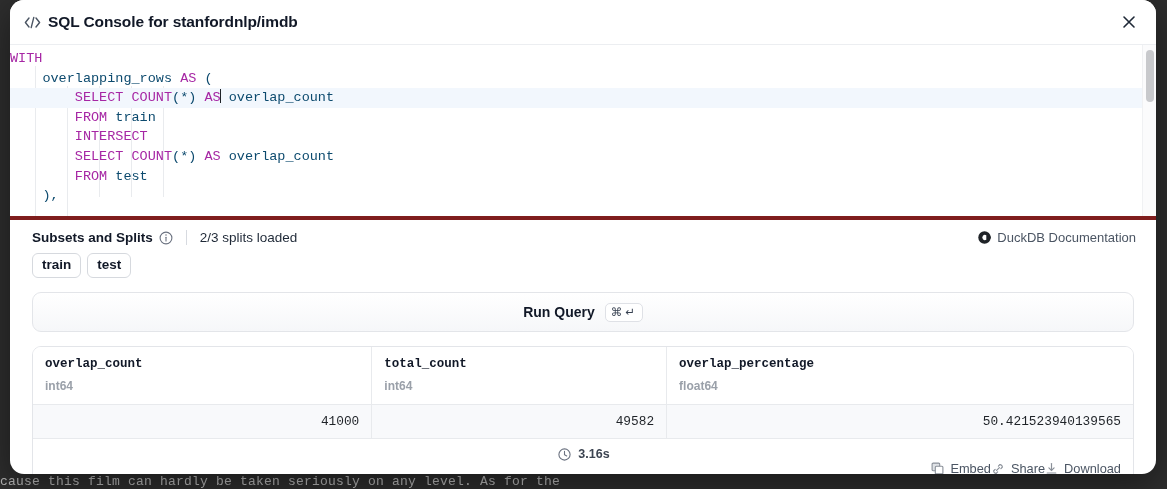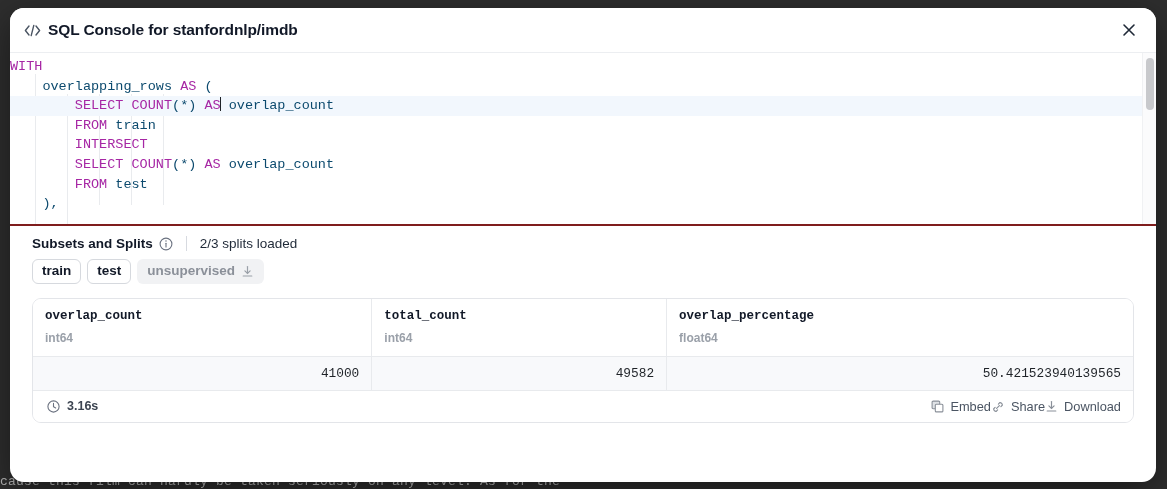--- a/index.html
+++ b/index.html
@@ -32,21 +32,21 @@
     color: #cfcfcf;
     opacity: .85;
     white-space: nowrap;
     letter-spacing: .2px;
   }
 
   
   #modal {
     position: absolute;
     left: 10px;
-    top: 8px;
+    top: 0;
     width: 1146px;
     height: 474px;
     background: #ffffff;
     border-radius: 14px;
     overflow: hidden;
     box-shadow: 0 10px 36px rgba(0,0,0,.45);
     display: flex;
     flex-direction: column;
   }
 
@@ -154,21 +154,21 @@
     width: 8px;
     height: 52px;
     border-radius: 5px;
     background: #c8c9cc;
     cursor: pointer;
   }
 
   
   .subsets-bar {
     flex: 0 0 auto;
-    border-top: 2px solid #7f1d1d;
+    border-top: 4px solid #7f1d1d;
     padding: 10px 20px 0 22px;
     display: flex;
     align-items: center;
   }
   .subsets-label {
     font-size: 13.5px;
     font-weight: bold;
     color: #111827;
   }
   .info-icon {
@@ -315,24 +315,25 @@
     font-family: "Liberation Mono", monospace;
     font-size: 12.8px;
     color: #1f2328;
     background: #f8f9fb;
   }
   table.rt td:last-child { border-right: none; }
 
   
   .results-footer {
     display: flex;
-    align-items: flex-start;
+    align-items: center;
     padding: 8px 12px;
     border-top: 1px solid #e8eaed;
     background: #fff;
+    flex-direction: column;
   }
   .timing {
     display: flex;
     align-items: center;
     gap: 7px;
     font-size: 12.5px;
     font-weight: bold;
     color: #3c4451;
     padding-left: 2px;
   }
@@ -395,37 +396,44 @@
     <span class="subsets-label">Subsets and Splits</span>
     <span class="info-icon">
       <svg width="14" height="14" viewBox="0 0 14 14" fill="none" stroke="currentColor" stroke-width="1.1">
         <circle cx="7" cy="7" r="5.9"></circle>
         <path d="M7 6.2 V10" stroke-linecap="round"></path>
         <circle cx="7" cy="4.1" r="0.75" fill="currentColor" stroke="none"></circle>
       </svg>
     </span>
     <span class="vdiv"></span>
     <span class="splits-loaded">2/3 splits loaded</span>
+    <span class="duckdb-link">
+      <span class="duckdb-icon">
+        <svg width="13" height="13" viewBox="0 0 13 13">
+          <circle cx="6.5" cy="6.5" r="6.2" fill="#1f2328"></circle>
+          <path d="M8.3 4.3 A2.6 2.6 0 1 0 8.3 8.7 Z" fill="#ffffff"></path>
+          <rect x="9.1" y="5.3" width="3.6" height="2.4" rx="0.4" fill="#1f2328"></rect>
+        </svg>
+      </span>
+      <span>DuckDB Documentation</span>
+    </span>
   </div>
 
   <div class="splits-row" id="splits-row">
       <span class="chip selected"><span>train</span></span>
       <span class="chip selected"><span>test</span></span>
-      <span class="chip muted">
-        <span>unsupervised</span>
-        <span class="dl-icon">
-          <svg width="13" height="13" viewBox="0 0 13 13" fill="none" stroke="currentColor" stroke-width="1.2" stroke-linecap="round">
-            <path d="M6.5 1.6 V8.2"></path>
-            <path d="M3.9 5.9 L6.5 8.5 L9.1 5.9"></path>
-            <path d="M2.2 11 H10.8"></path>
-          </svg>
-        </span>
-      </span>
     </div>
 
+  <div class="run-query">
+    <span class="run-query-label">Run Query</span>
+    <span class="kbd">
+      <span>⌘</span>
+      <span>↵</span>
+    </span>
+  </div>
 
   <div class="results">
     <table class="rt">
       <thead>
         <tr id="rt-head">
             <th style="width: 30.8%;">
               <span class="col-name">overlap_count</span>
               <span class="col-type">int64</span>
             </th>
             <th style="width: 26.8%;">

